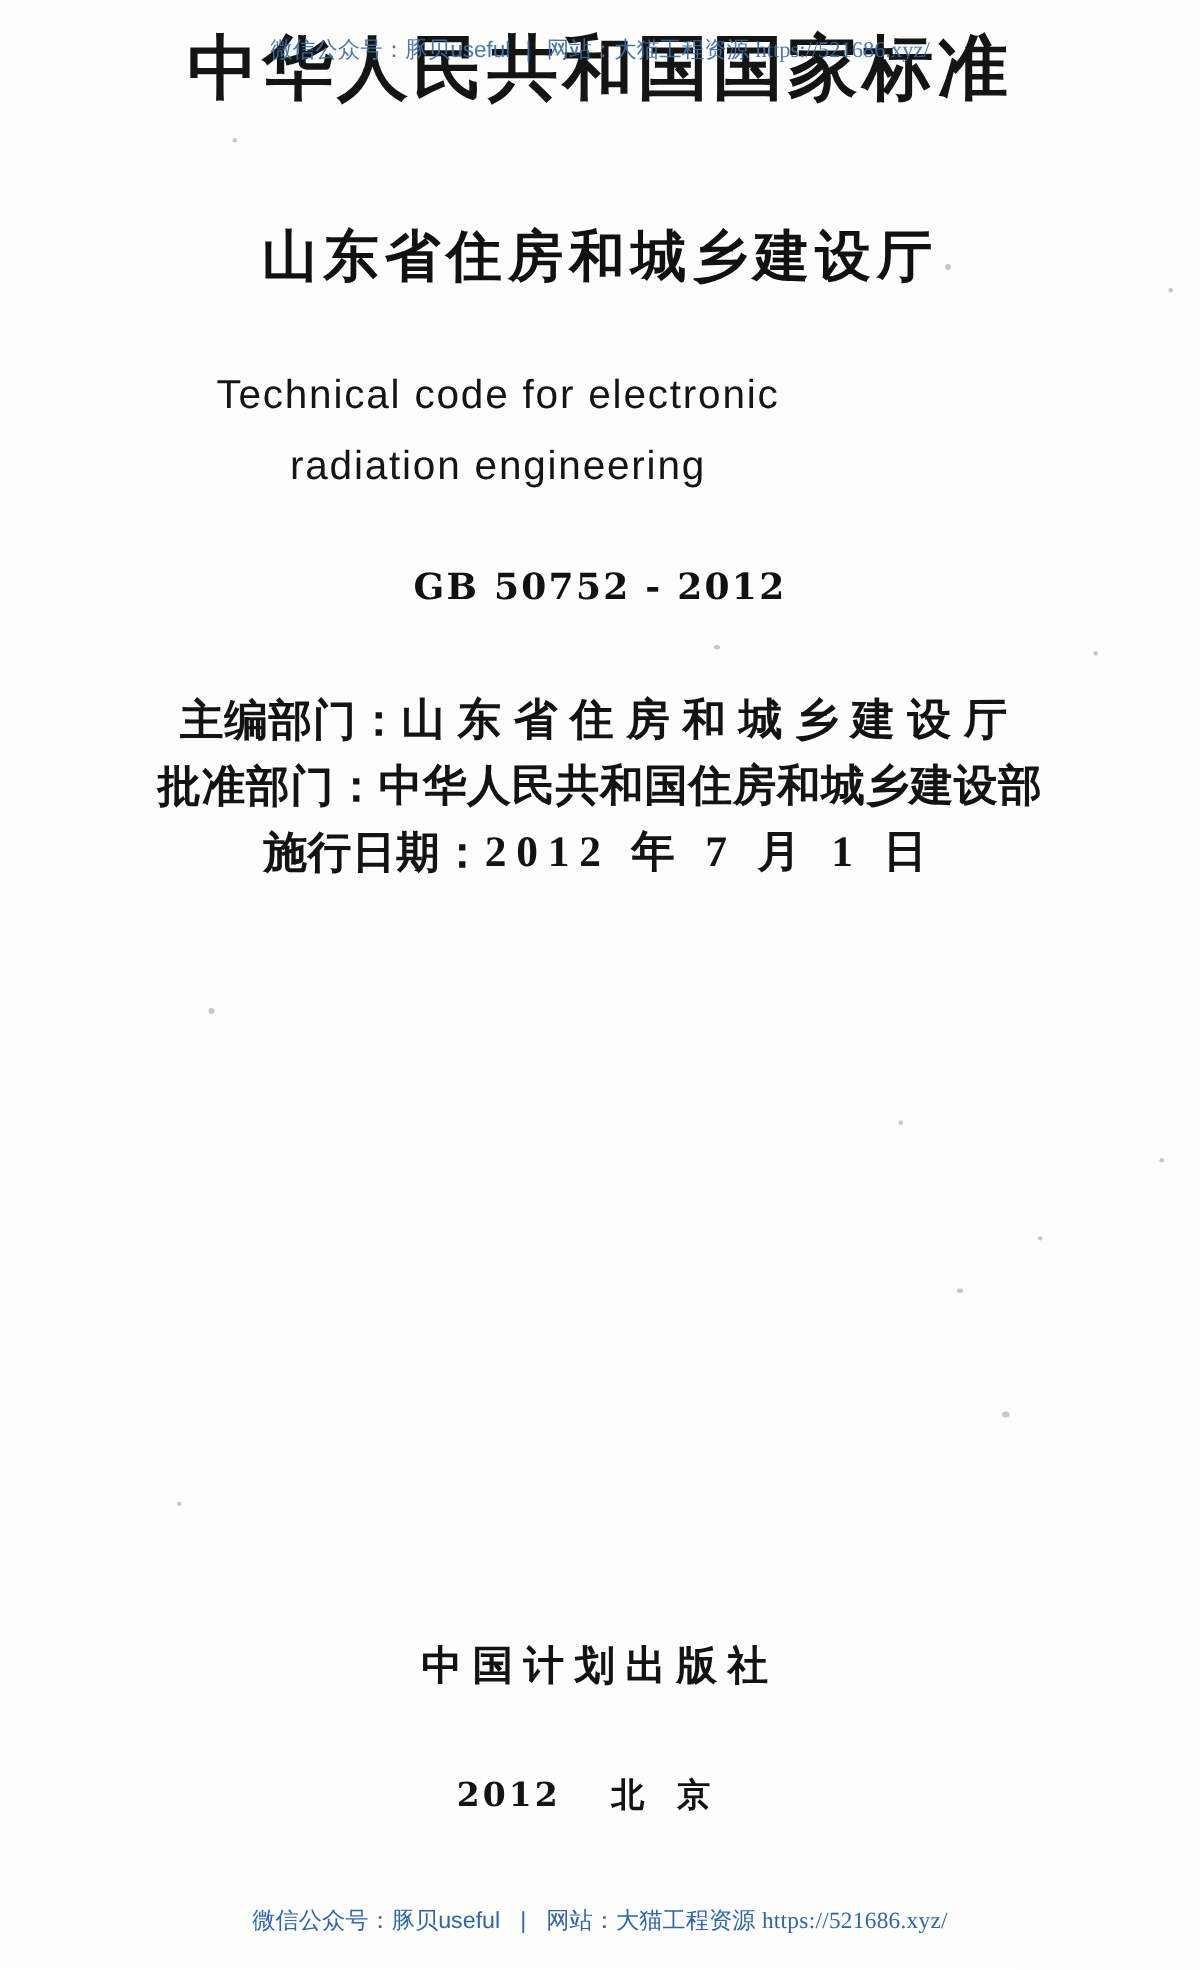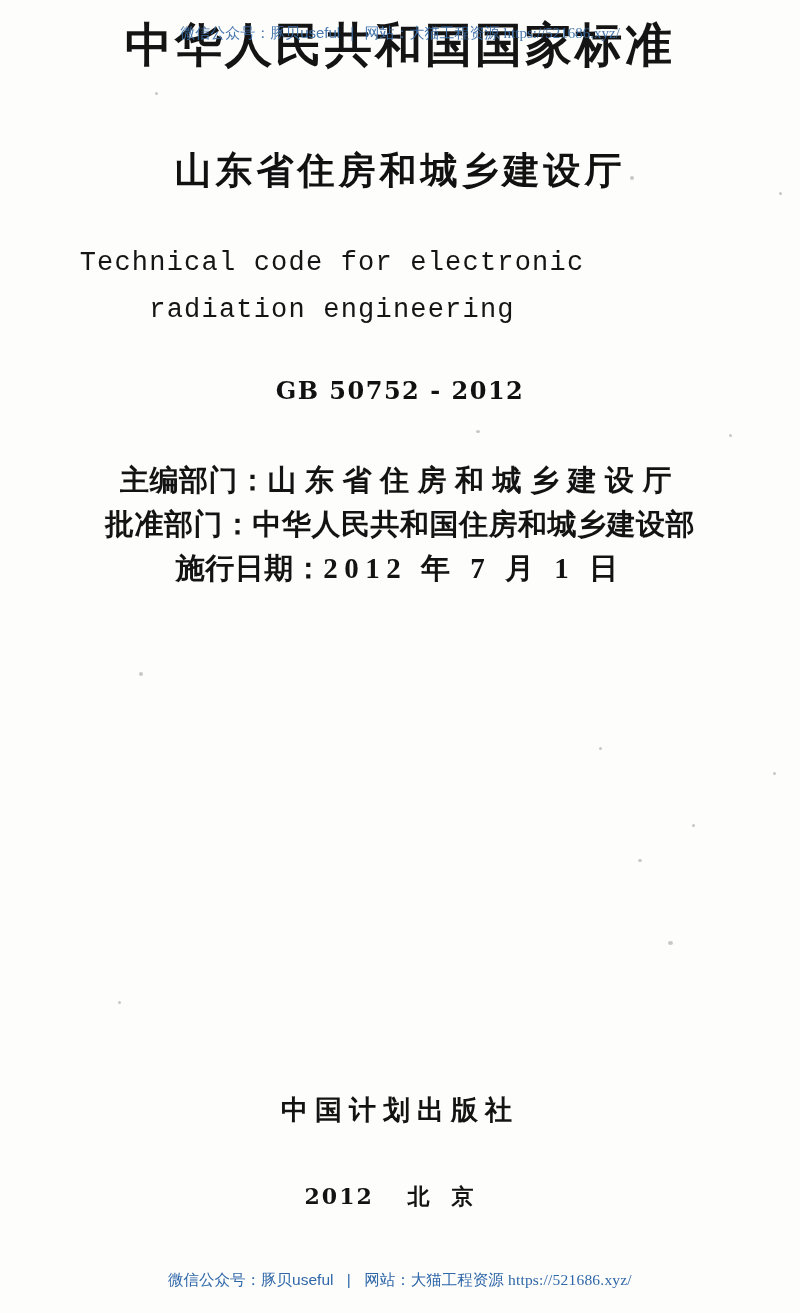--- a/index.html
+++ b/index.html
@@ -73,21 +73,21 @@
     letter-spacing: 4px;
     color: #111;
   }
 
   .title-en {
     position: absolute;
     top: 240px;
     left: 0;
     width: 664px;
     text-align: center;
-    font-family: Liberation Mono, monospace;
+    font-family: Liberation Sans, sans-serif;
     font-size: 27px;
     letter-spacing: 1.2px;
     line-height: 1.75;
     color: #151515;
   }
 
   .code-no {
     position: absolute;
     top: 376px;
     left: 0;

